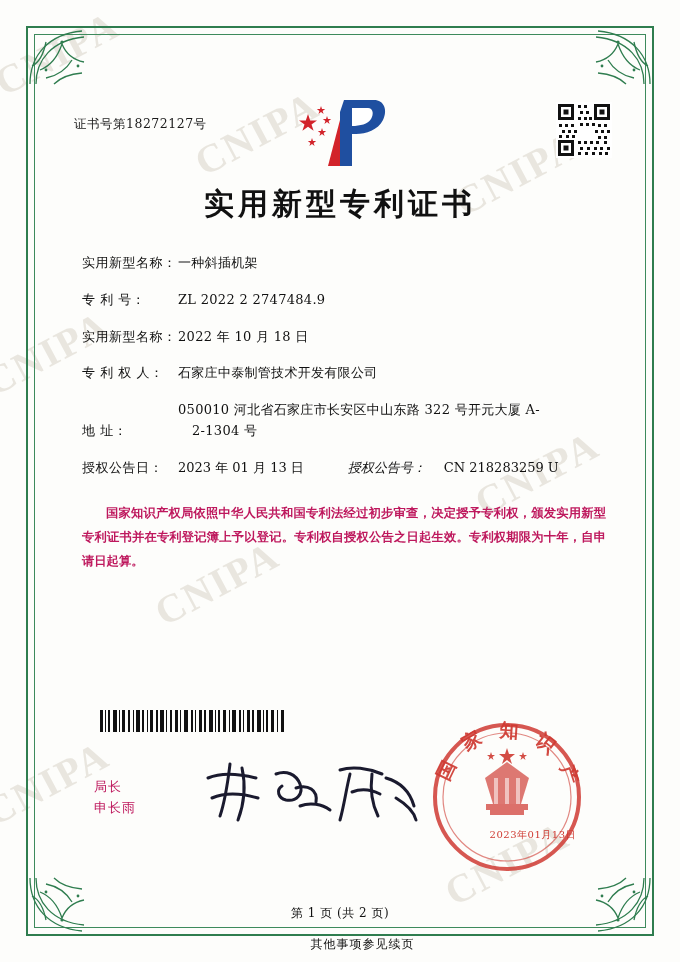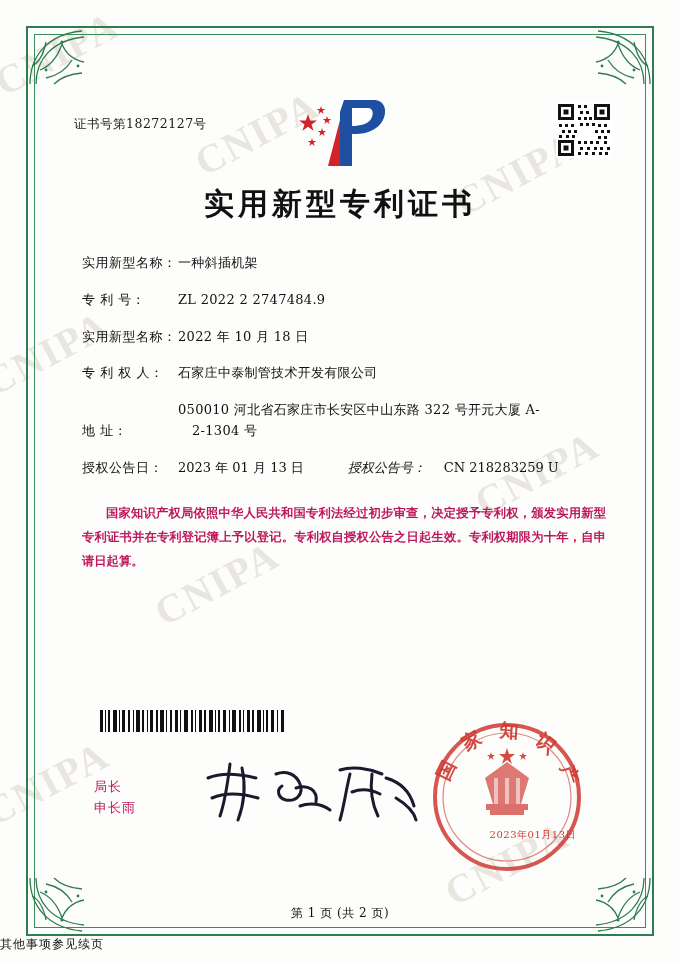--- a/index.html
+++ b/index.html
@@ -222,24 +222,26 @@
     font-size: 12px;
     color: #111;
     z-index: 4;
     letter-spacing: 0.5px;
   }
   .footer-note {
     position: absolute;
     left: 0;
     right: 0;
     top: 936px;
+    text-align: center;
     font-size: 12px;
     color: #111;
     z-index: 4;
     letter-spacing: 1px;
+    padding-left: 45px;
   }
 </style>
 </head>
 <body>
 
 <div class="watermark-layer">
   <div class="wm" style="left:-10px; top:30px;">CNIPA</div>
   <div class="wm" style="left:190px; top:110px;">CNIPA</div>
   <div class="wm" style="left:450px; top:150px;">CNIPA</div>
   <div class="wm" style="left:-20px; top:330px;">CNIPA</div>

